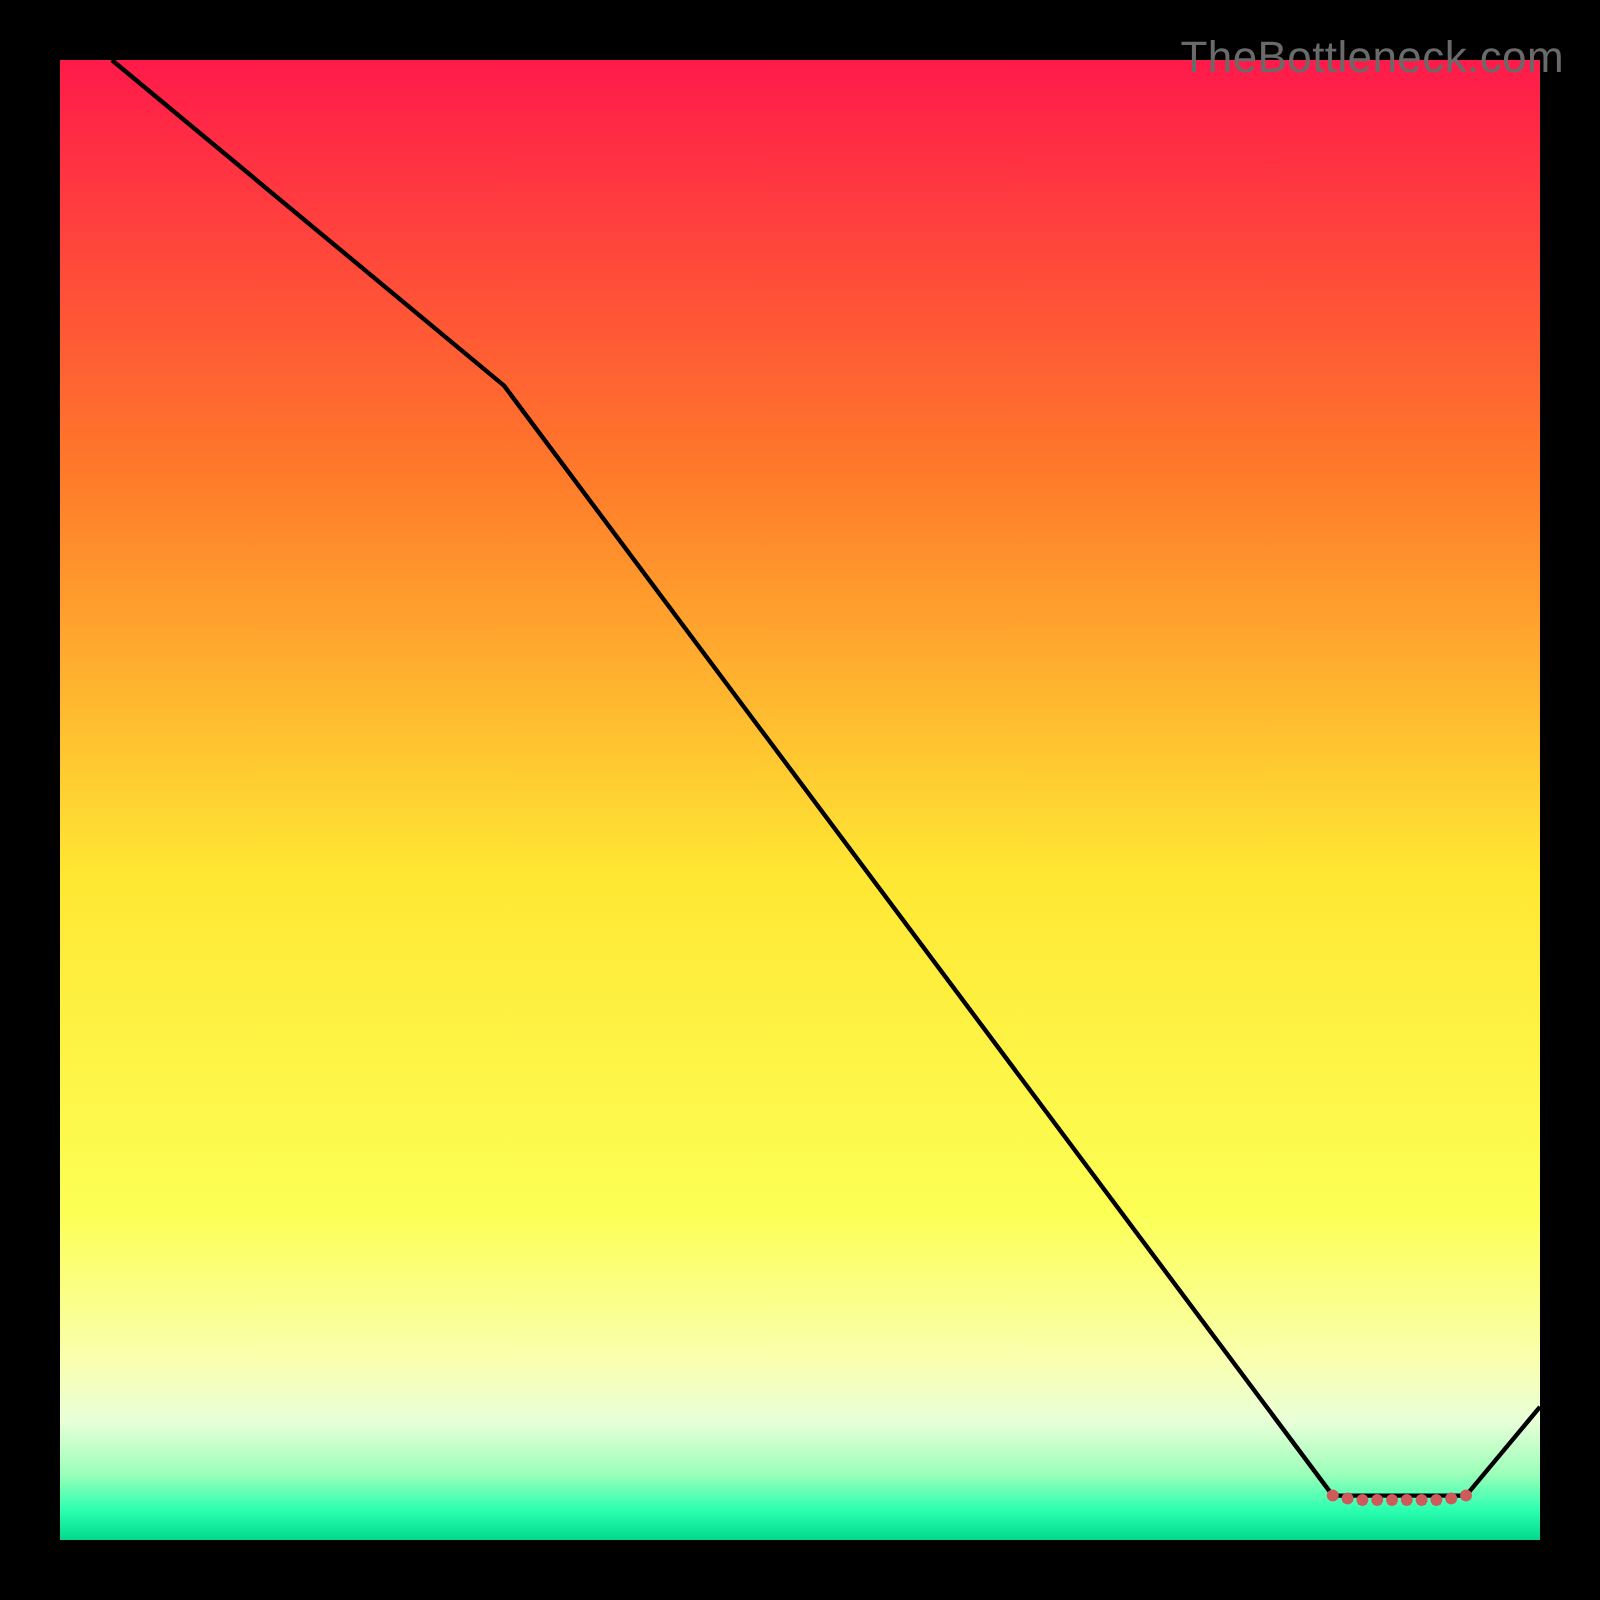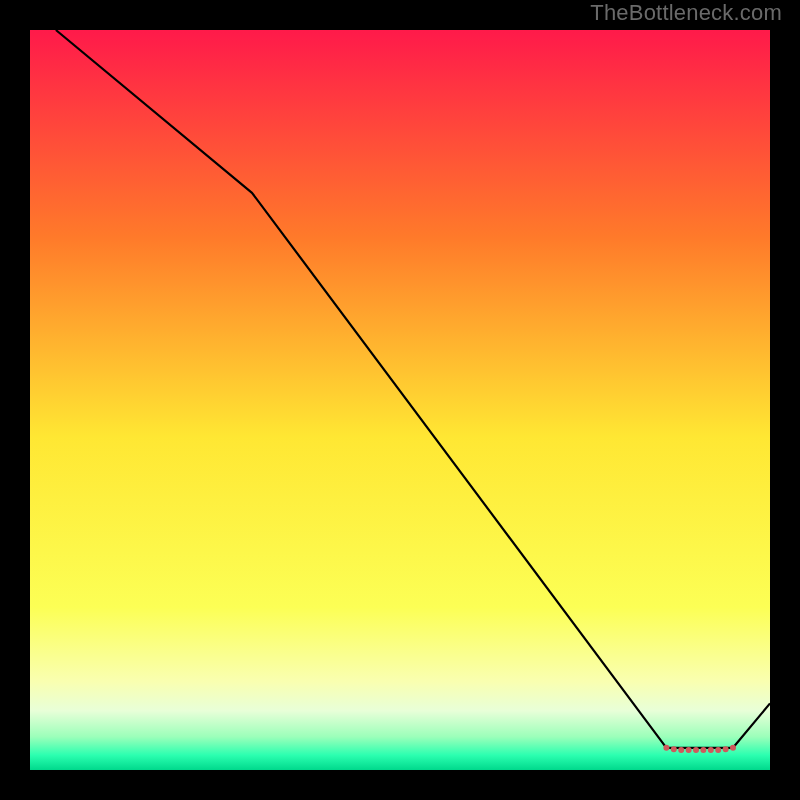--- a/index.html
+++ b/index.html
@@ -12,21 +12,21 @@
     font-family: Arial, Helvetica, sans-serif;
   }
   .outer {
     position: relative;
     width: 800px;
     height: 800px;
     background: #000;
   }
   .watermark {
     position: absolute;
-    top: 0;
+    top: 16px;
     right: 18px;
     color: #6a6a6a;
     font-size: 22px;
     font-weight: 500;
     font-family: Arial, sans-serif;
     letter-spacing: 0.2px;
   }
   svg {
     position: absolute;
     top: 0;

